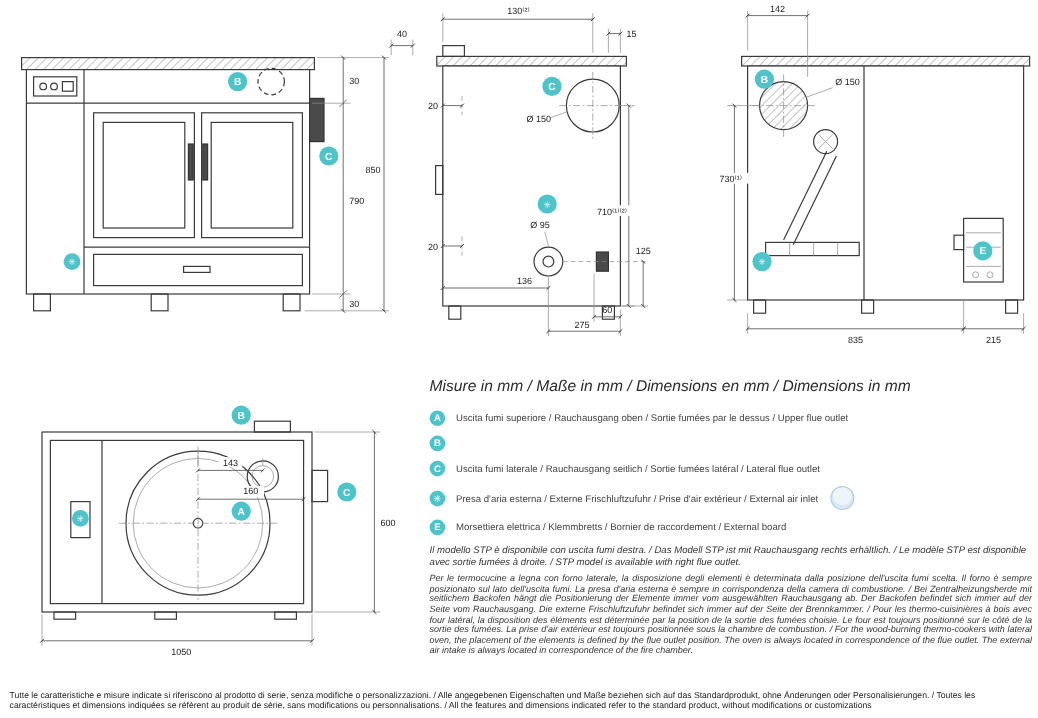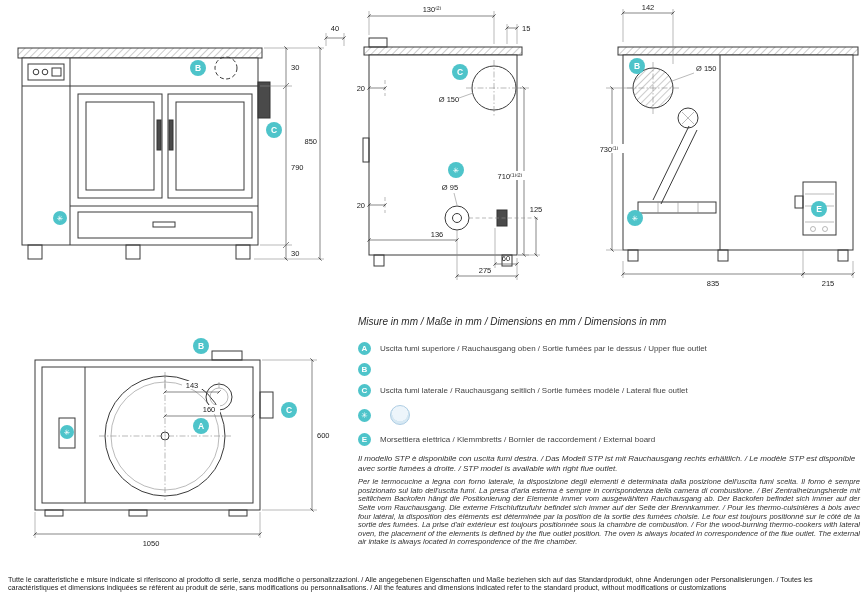--- a/index.html
+++ b/index.html
@@ -20,21 +20,21 @@
   .dark{fill:#4a4a4a;stroke:#333;stroke-width:1}
   .bdg{fill:#4ec4ca;stroke:none}
   .wbg{fill:#fff;stroke:none}
   text{font-family:"Liberation Sans","DejaVu Sans",sans-serif}
   text.dt{font-size:7.5px;fill:#1a1a1a}
   text.bt{font-size:8.5px;font-weight:bold;fill:#fff;text-anchor:middle}
   .mid{text-anchor:middle}
   .end{text-anchor:end}
   
   .rightcol{position:absolute;left:358px;top:316px;width:502px}
-  .units{font-size:10px;color:#2a2a2a;font-style:italic;line-height:12px}
+  .units{font-size:13px;color:#2a2a2a;font-style:italic;line-height:12px}
   .legend{margin-top:14px}
   .li{display:flex;align-items:center;margin-bottom:8px;min-height:13px}
   .badge{width:13px;height:13px;border-radius:50%;background:#4ec4ca;color:#fff;font-size:8px;font-weight:bold;display:flex;align-items:center;justify-content:center;margin-right:9px;flex:0 0 13px}
   .ltxt{font-size:8px;color:#444;}
   .logo{width:20px;height:20px;border:1.2px solid #9fc4de;border-radius:50%;margin-left:10px;flex:0 0 20px;background:radial-gradient(circle at 50% 40%,#eaf4fb 0 55%,#cfe4f2 56% 100%);opacity:.85}
   .stp{font-size:8px;color:#333;font-style:italic;line-height:9.6px;margin-top:0}
   .placement{font-size:7.5px;color:#333;font-style:italic;line-height:8.6px;margin-top:5px;text-align:justify}
   .footer{position:absolute;left:8px;top:576px;width:850px;font-size:7.2px;color:#222;line-height:7.8px}
 </style>
 </head>
@@ -361,24 +361,25 @@
     <div class="legend">
       <div class="li">
         <span class="badge">A</span>
         <span class="ltxt">Uscita fumi superiore / Rauchausgang oben / Sortie fumées par le dessus / Upper flue outlet</span>
       </div>
       <div class="li">
         <span class="badge">B</span>
       </div>
       <div class="li">
         <span class="badge">C</span>
-        <span class="ltxt">Uscita fumi laterale / Rauchausgang seitlich / Sortie fumées modèle / Lateral flue outlet</span>
+        <span class="ltxt">Uscita fumi laterale / Rauchausgang seitlich / Sortie fumées latéral / Lateral flue outlet</span>
       </div>
       <div class="li">
         <span class="badge">✳</span>
+        <span class="ltxt">Presa d'aria esterna / Externe Frischluftzufuhr / Prise d'air extérieur / External air inlet</span>
         <span class="logo"></span>
       </div>
       <div class="li">
         <span class="badge">E</span>
         <span class="ltxt">Morsettiera elettrica / Klemmbretts / Bornier de raccordement / External board</span>
       </div>
     </div>
     <p class="stp">Il modello STP è disponibile con uscita fumi destra. / Das Modell STP ist mit Rauchausgang rechts erhältlich. / Le modèle STP est disponible avec sortie fumées à droite. / STP model is available with right flue outlet.</p>
     <p class="placement">Per le termocucine a legna con forno laterale, la disposizione degli elementi è determinata dalla posizione dell'uscita fumi scelta. Il forno è sempre posizionato sul lato dell'uscita fumi. La presa d'aria esterna è sempre in corrispondenza della camera di combustione. / Bei Zentralheizungsherde mit seitlichem Backofen hängt die Positionierung der Elemente immer vom ausgewählten Rauchausgang ab. Der Backofen befindet sich immer auf der Seite vom Rauchausgang. Die externe Frischluftzufuhr befindet sich immer auf der Seite der Brennkammer. / Pour les thermo-cuisinières à bois avec four latéral, la disposition des éléments est déterminée par la position de la sortie des fumées choisie. Le four est toujours positionné sur le côté de la sortie des fumées. La prise d'air extérieur est toujours positionnée sous la chambre de combustion. / For the wood-burning thermo-cookers with lateral oven, the placement of the elements is defined by the flue outlet position. The oven is always located in correspondence of the flue outlet. The external air intake is always located in correspondence of the fire chamber.</p>
   </div>

